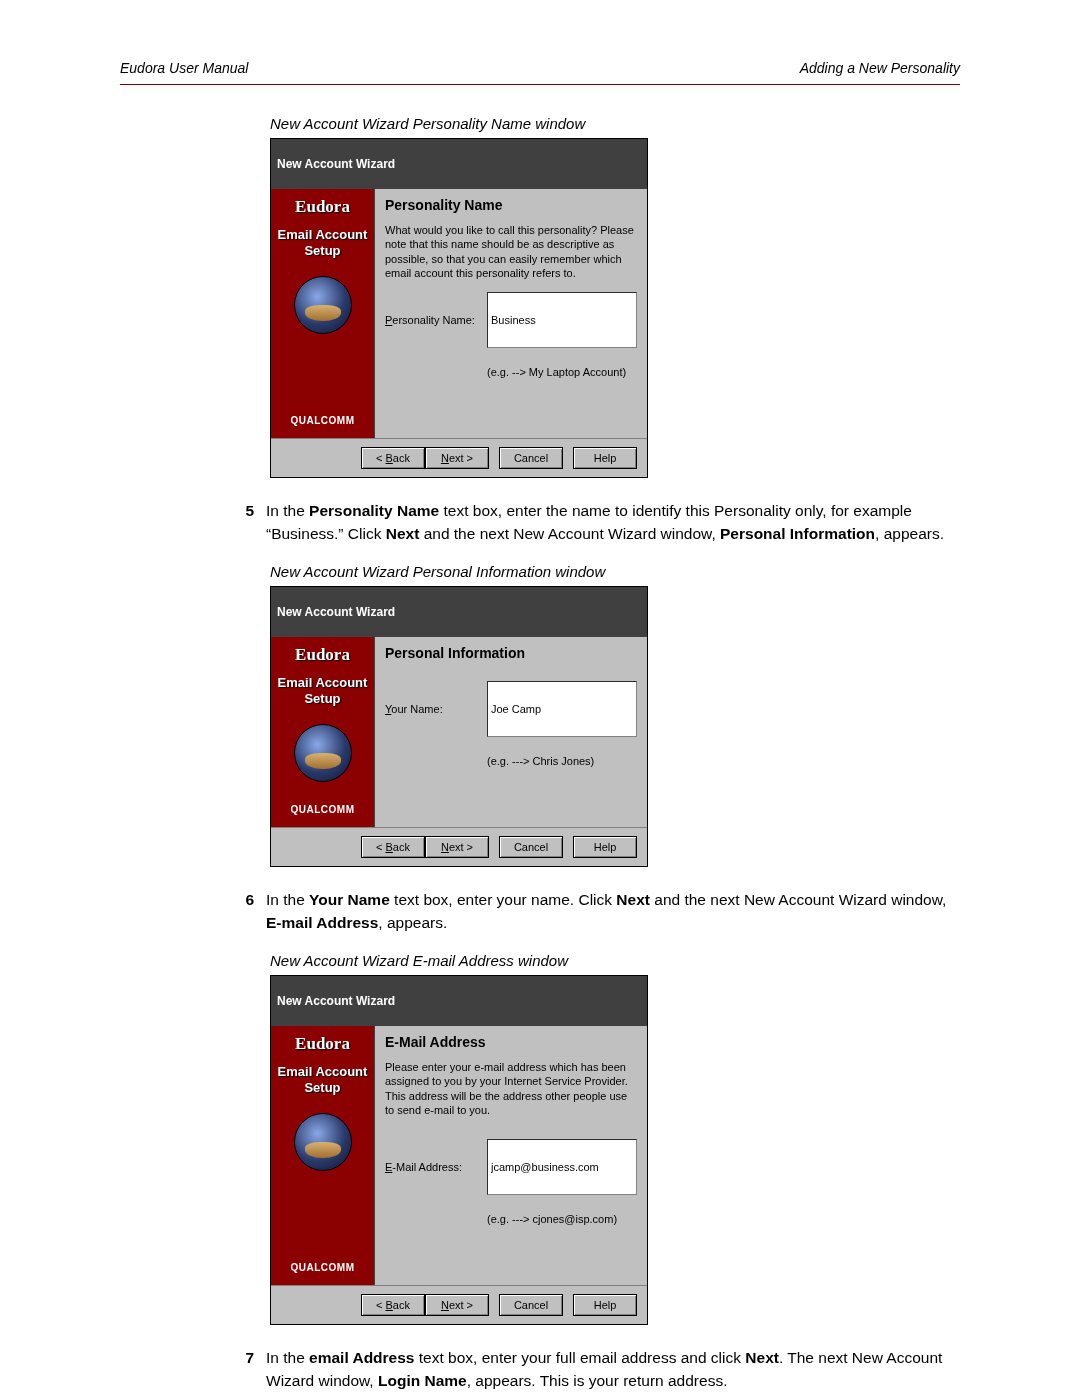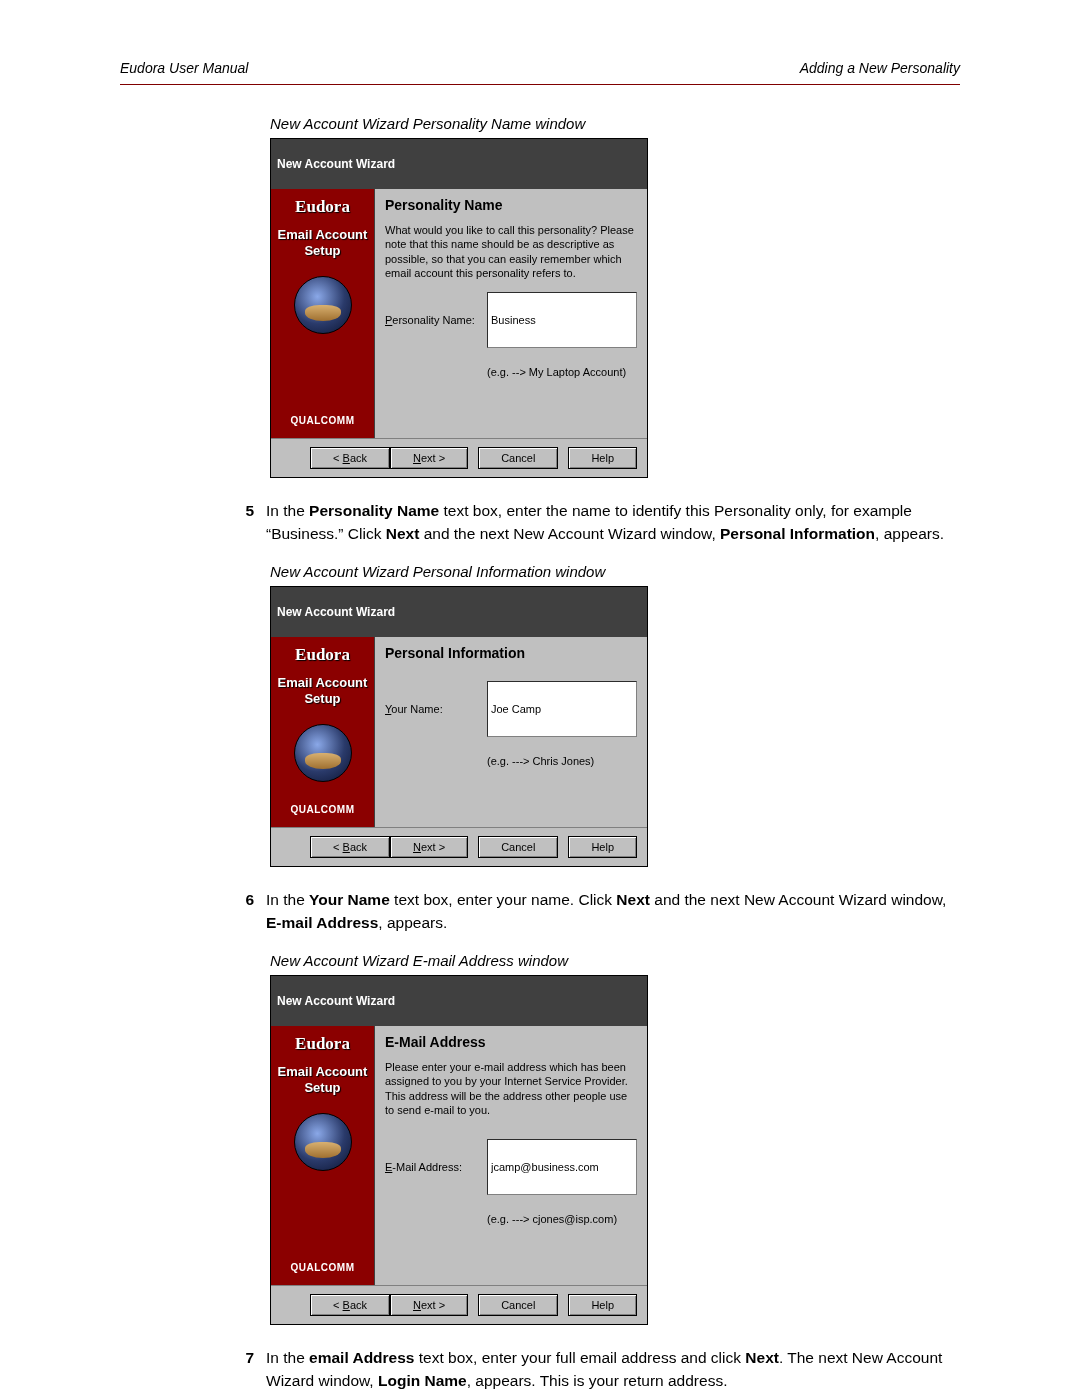--- a/index.html
+++ b/index.html
@@ -162,21 +162,21 @@
     gap: 0;
   }
   .btn {
     min-width: 64px;
     height: 22px;
     background: #c0c0c0;
     border: 1px solid #000;
     box-shadow: inset 1px 1px 0 #fff, inset -1px -1px 0 #808080;
     font-size: 11px;
     font-family: inherit;
-    padding: 0 22px;
+    padding: 0 6px;
     cursor: pointer;
   }
   .btn .ul { text-decoration: underline; }
   .step {
     display: flex;
     gap: 12px;
     margin: 22px 0 10px 0;
     font-size: 15.5px;
     line-height: 1.45;
   }

